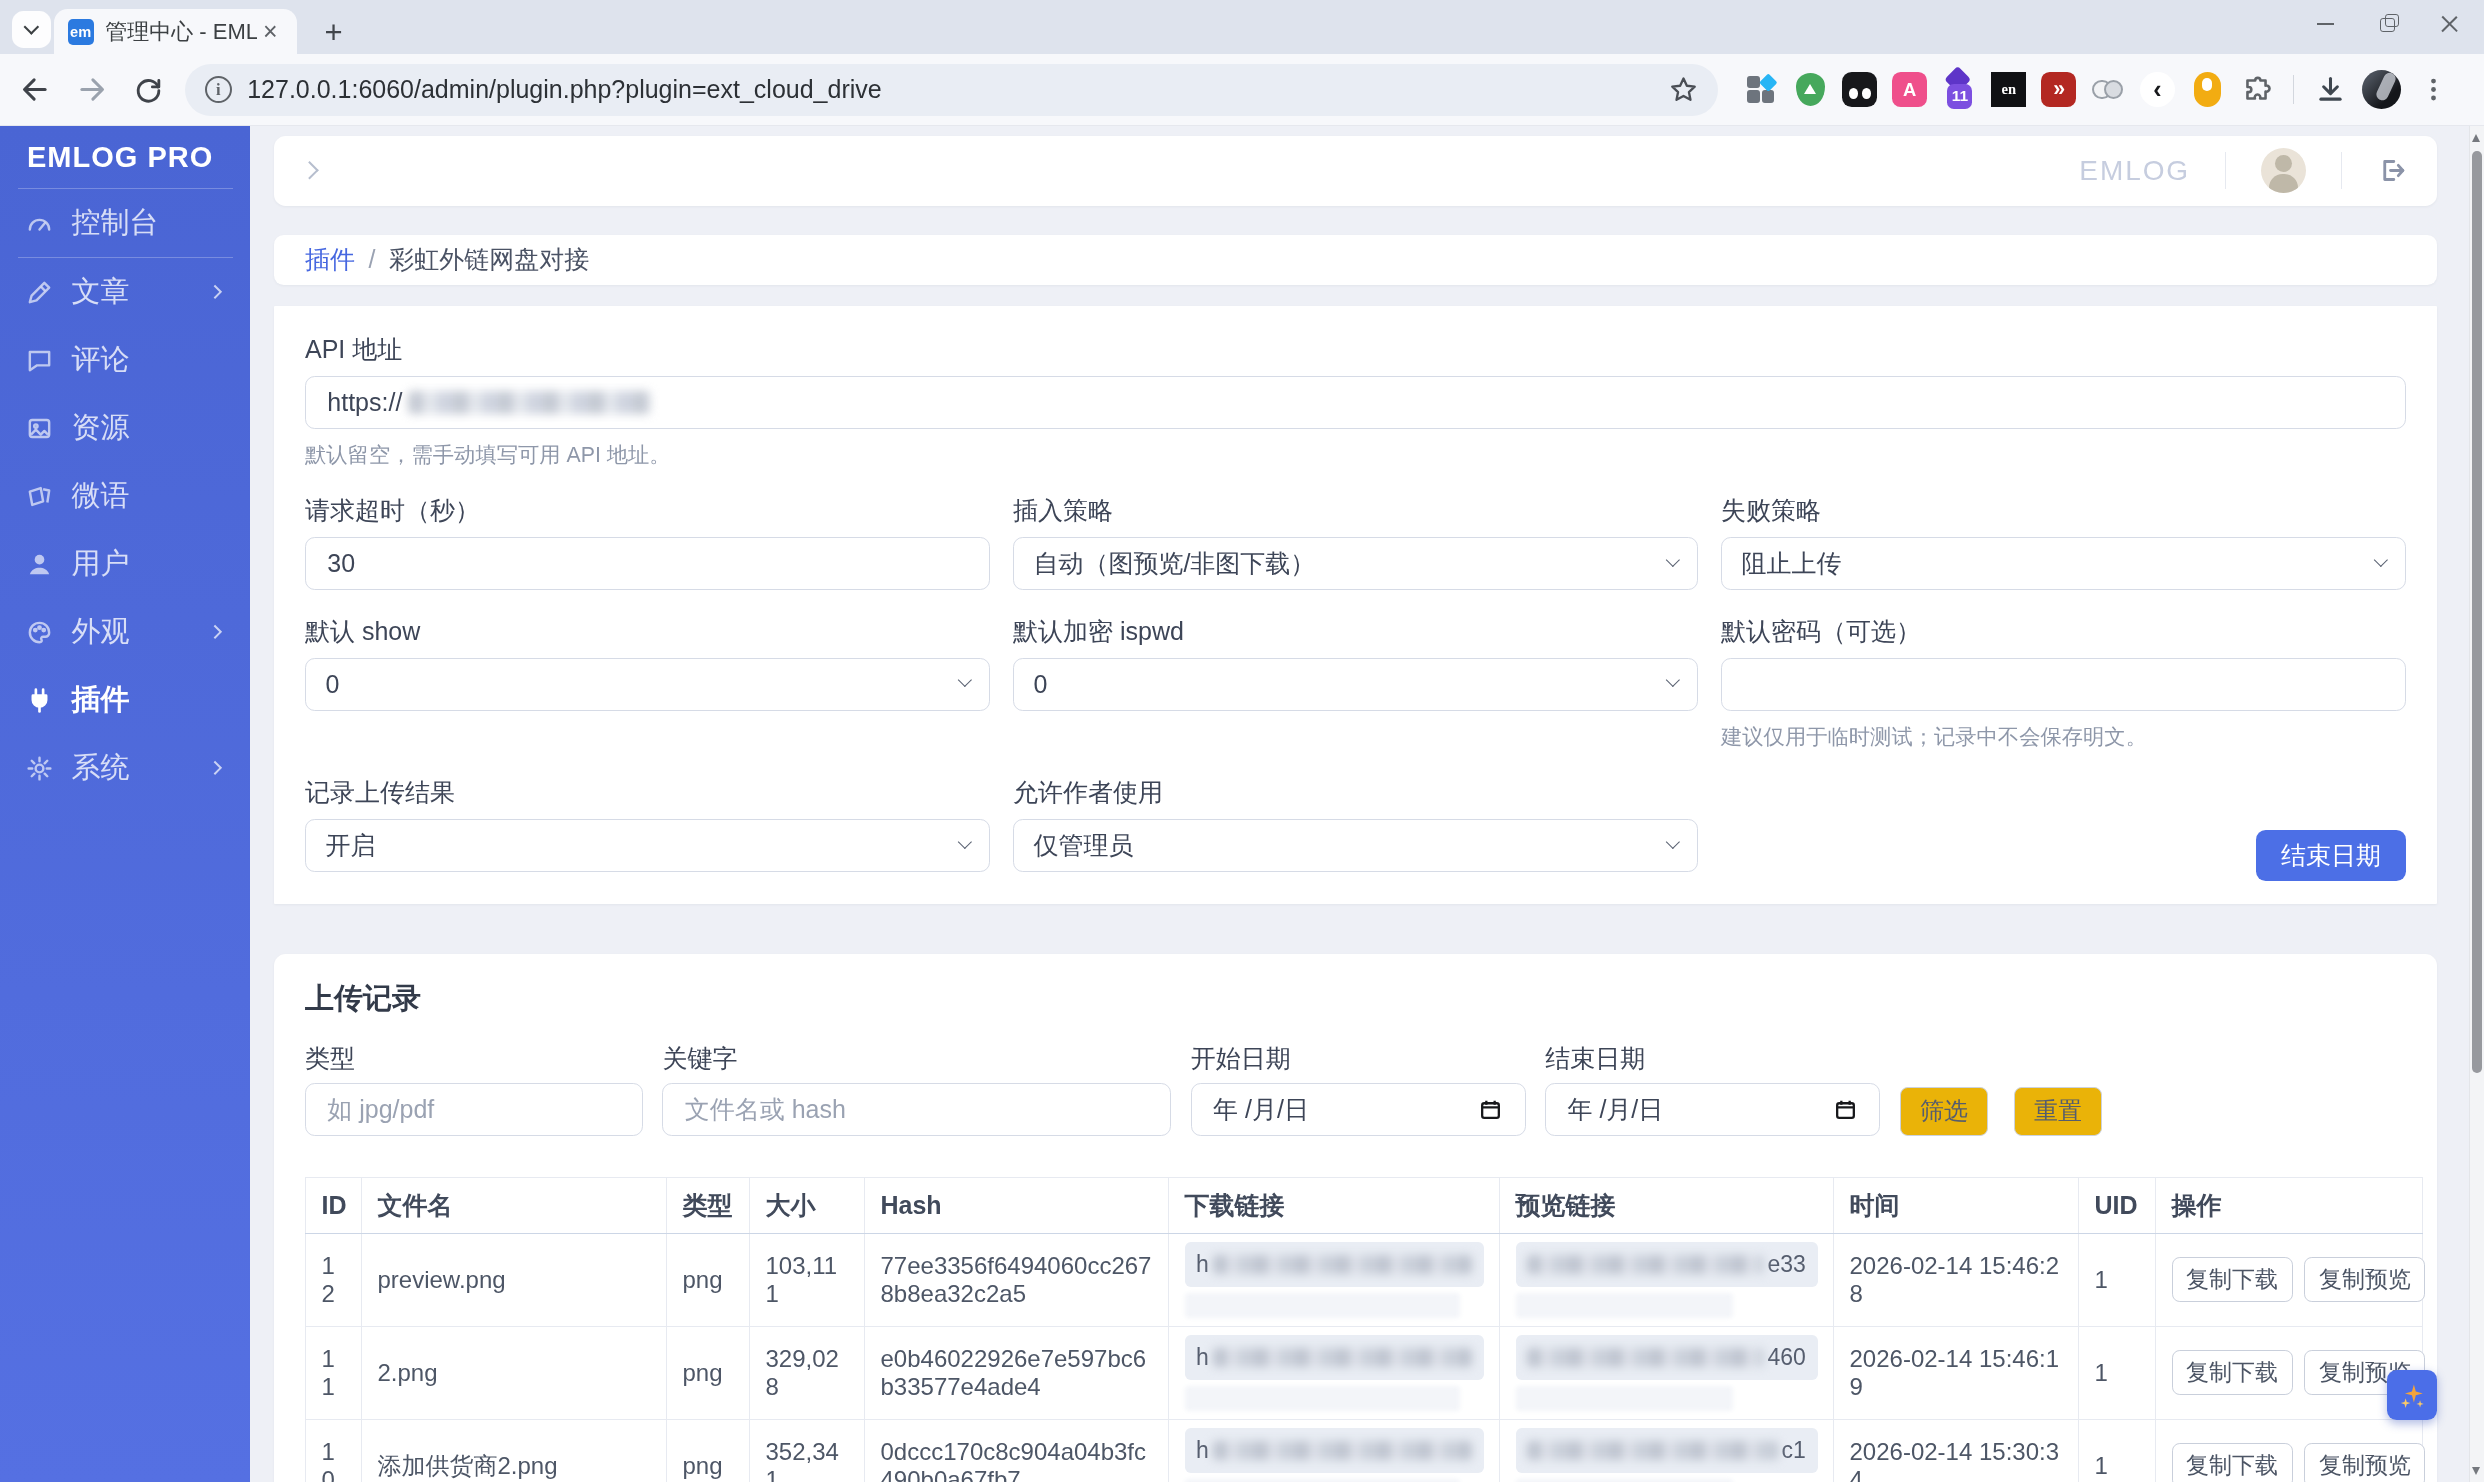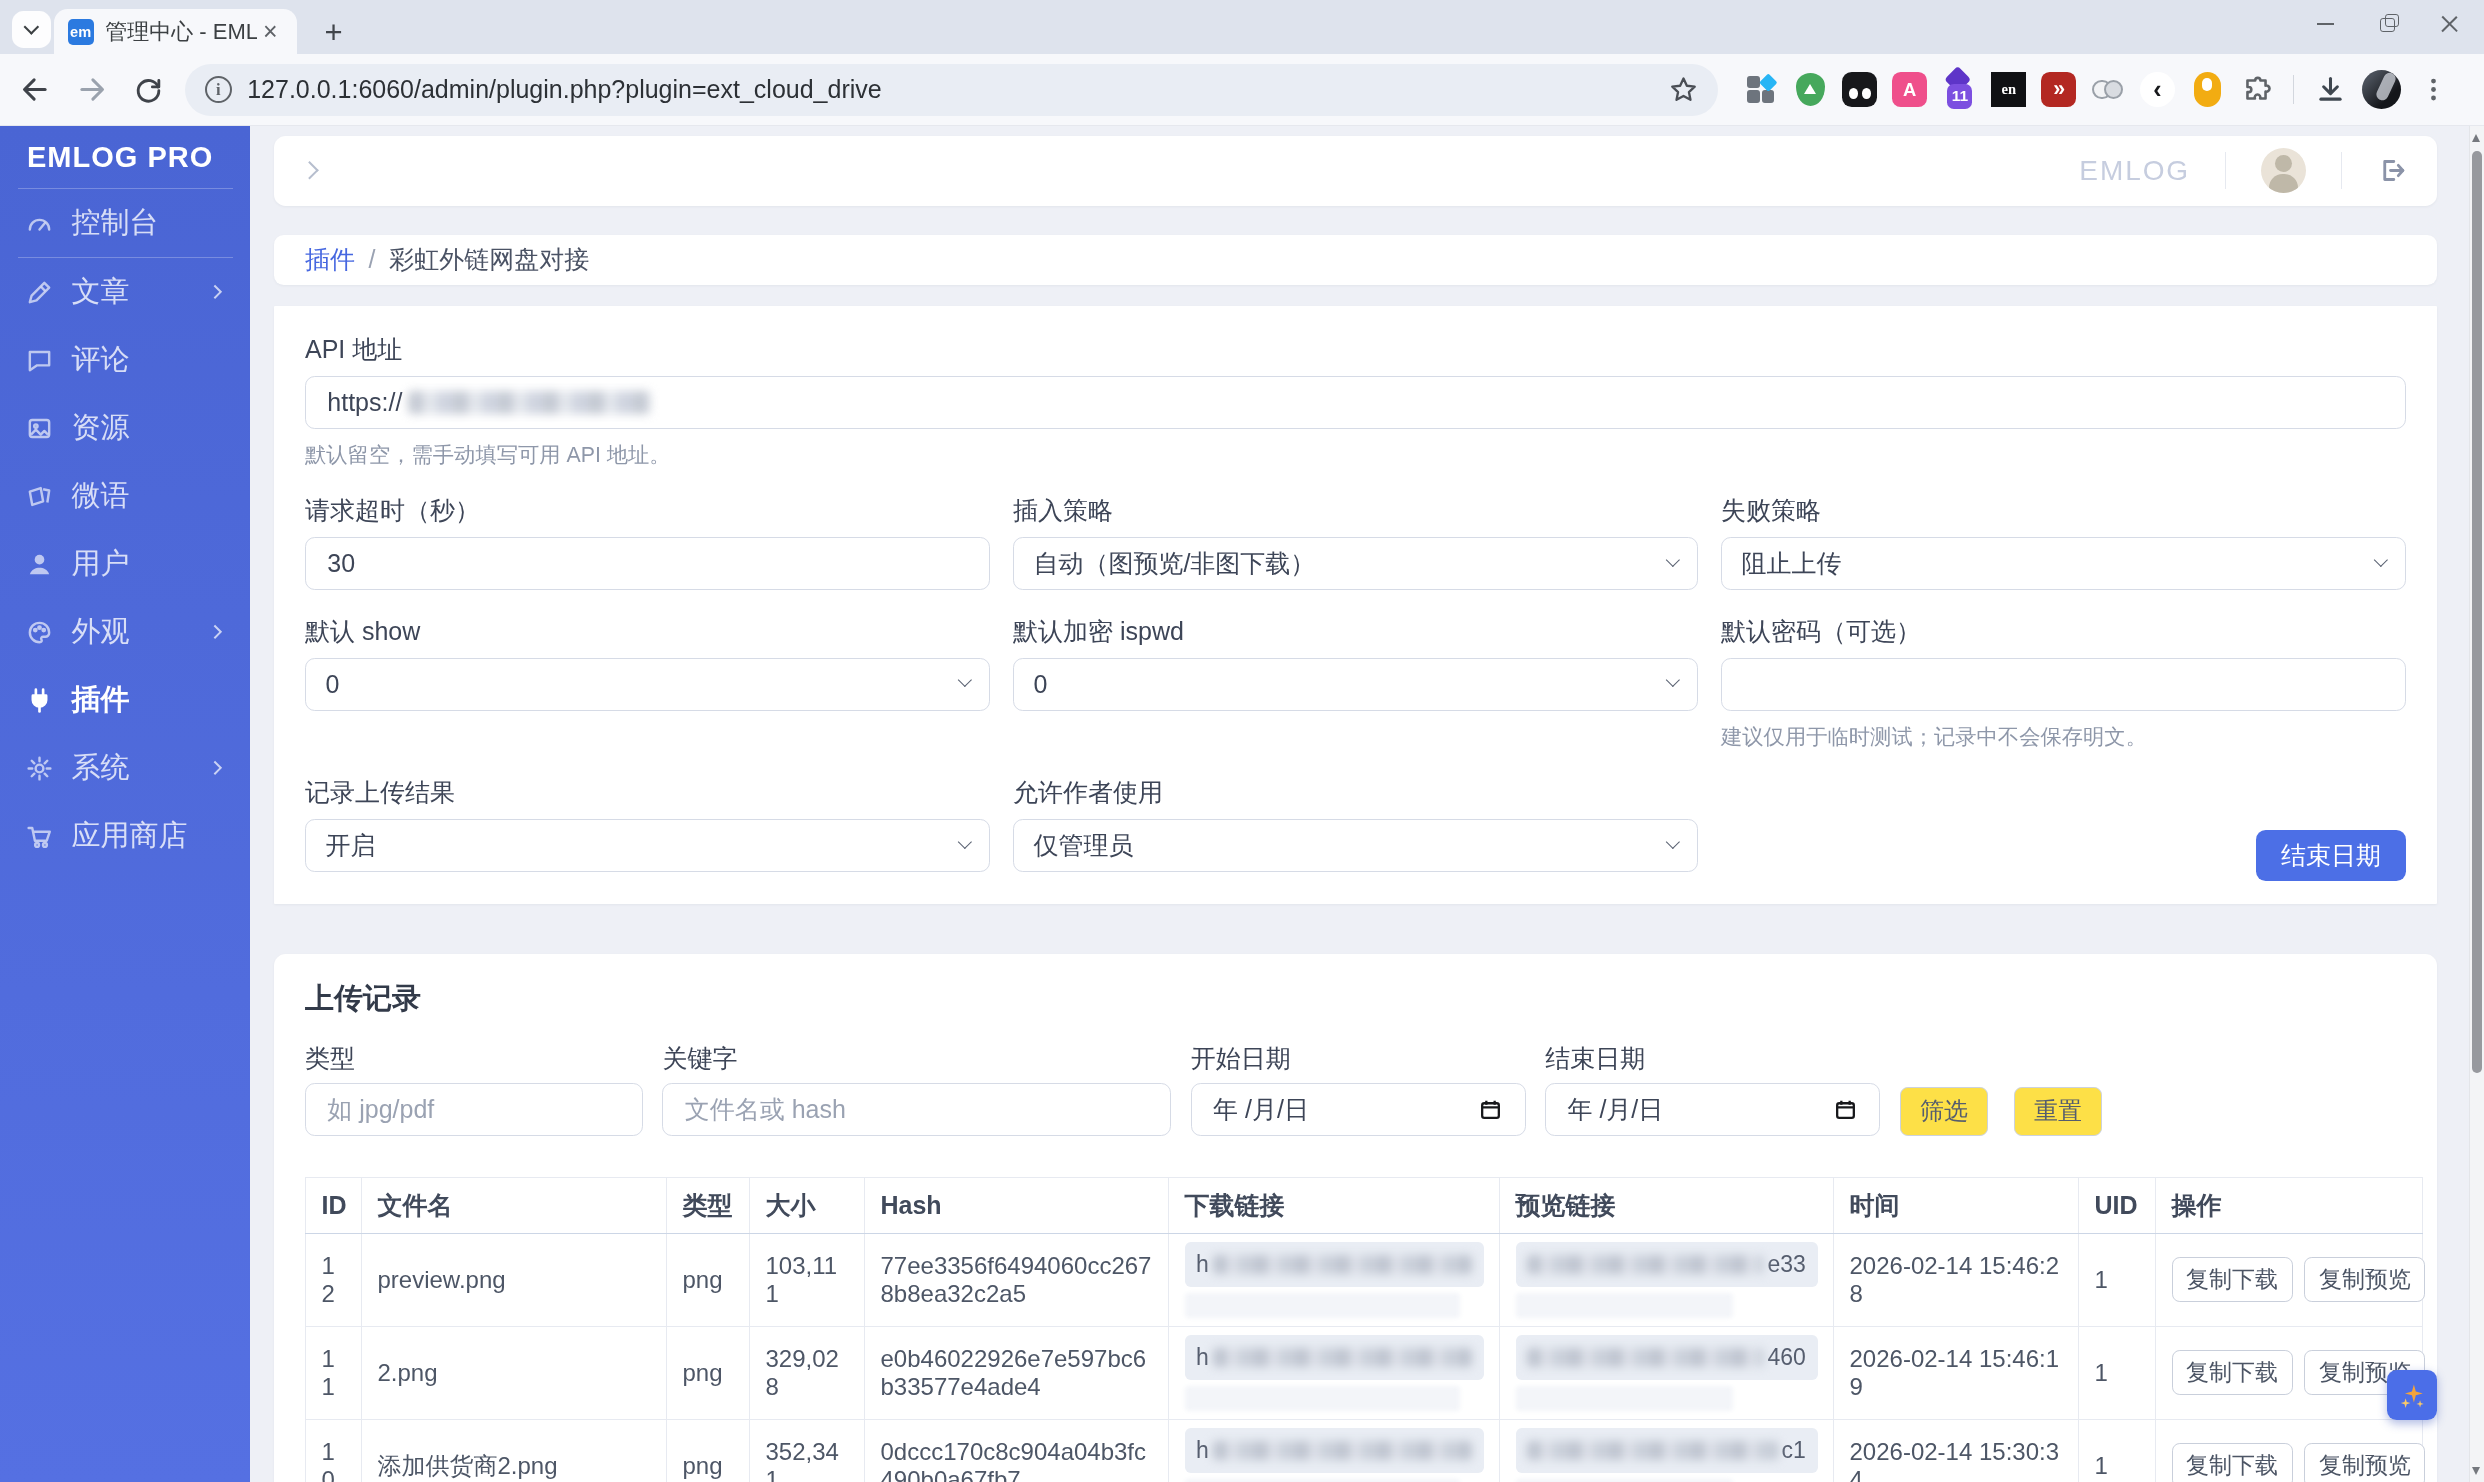--- a/index.html
+++ b/index.html
@@ -99,21 +99,21 @@
     background:repeating-linear-gradient(90deg,#bcc2cd 0 15.5px,#dfe3ea 15.5px 29px,#c8cedb 29px 45px); filter:blur(4.9px); opacity:.85; }
   .btn-primary { position:absolute; right:31px; bottom:23px; height:51px; padding:0 25px; background:#4c6fe6; color:#fff; border:none; border-radius:9.7px; font-size:25px; cursor:pointer; font-family:inherit; }
 
   .recordcard { margin-top:50px; height:543px; border-radius:11.6px; padding:25px 31px; overflow:hidden; }
   .rec-title { font-size:29px; font-weight:600; color:#323a49; }
   .filters { display:flex; align-items:flex-end; gap:19.4px; margin-top:23px; }
   .fgroup { display:flex; flex-direction:column; }
   .fgroup .f-label { margin-bottom:7.8px; }
   .w-type { width:338px; } .w-kw { width:509px; } .w-date { width:335px; }
   .datebox { justify-content:space-between; color:#3d4557; cursor:text; }
-  .btn-outline { height:49px; padding:0 19.4px; background:#fde047; border:1.6px solid #ccd2dd; border-radius:7.8px; font-size:24px; color:#555d6e; cursor:pointer; font-family:inherit; }
+  .btn-outline { height:49px; padding:0 19.4px; background:#eab308; border:1.6px solid #ccd2dd; border-radius:7.8px; font-size:24px; color:#555d6e; cursor:pointer; font-family:inherit; }
   .btn-outline.rst { margin-left:5.8px;text-align:right; }
 
   table.rec { border-collapse:collapse; width:2115px; margin-top:41px; table-layout:fixed; }
   table.rec th, table.rec td { border:1px solid #e7eaf1; text-align:left; padding:7.8px 15.5px; vertical-align:middle; }
   table.rec th { height:56px; font-size:25px; font-weight:700; color:#414a5b; border-bottom:1.9px solid #ccd6e6; padding:0 15.5px; }
   table.rec td { height:93px; font-size:24px; color:#4d5666; word-break:break-all; }
   .linkpill { background:#e9edf4; border-radius:5.8px; height:45px; display:flex; align-items:center; padding:0 11.6px; }
   .pill-prefix { font-size:23px; color:#555d6e; margin-right:3.9px; }
   .pill-suffix { font-size:23px; color:#555d6e; margin-left:3.9px; }
   .blurbar { flex:1; height:19.4px; border-radius:3.9px;
@@ -301,28 +301,20 @@
           </svg>
         <span class="sb-label">插件</span>
       </div>
       <div class="sb-item">
         <svg class="sb-ic" viewBox="0 0 24 24" fill="none" stroke="rgba(255,255,255,.85)" stroke-width="2" stroke-linecap="round">
             <circle cx="12" cy="12" r="3.2"></circle>
             <path d="M12 3v3M12 18v3M3 12h3M18 12h3M5.6 5.6l2.1 2.1M16.3 16.3l2.1 2.1M18.4 5.6l-2.1 2.1M7.7 16.3l-2.1 2.1"></path>
           </svg>
         <span class="sb-label">系统</span>
         <span class="chev right"></span>
-      </div>
-      <div class="sb-item">
-        <svg class="sb-ic" viewBox="0 0 24 24" fill="none" stroke="rgba(255,255,255,.85)" stroke-width="2" stroke-linecap="round" stroke-linejoin="round">
-            <path d="M3 5h3l2.2 10.5H18L20.5 8H7"></path>
-            <circle cx="10" cy="19" r="1.6"></circle>
-            <circle cx="16.5" cy="19" r="1.6"></circle>
-          </svg>
-        <span class="sb-label">应用商店</span>
       </div>
     </aside>
 
     <main class="main">
 
       <div class="card topcard">
         <span class="collapse-chev"></span>
         <div class="top-right">
           <span class="top-brand">EMLOG</span>
           <span class="vline"></span>

